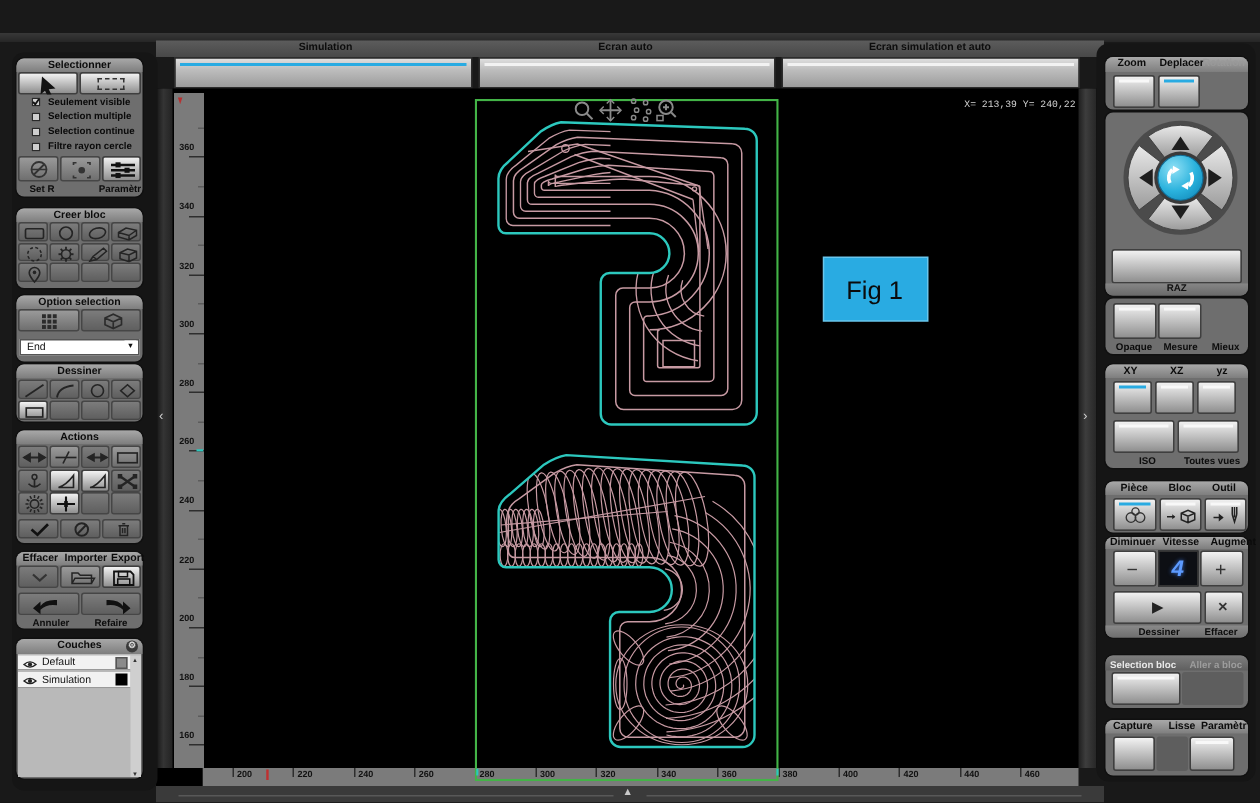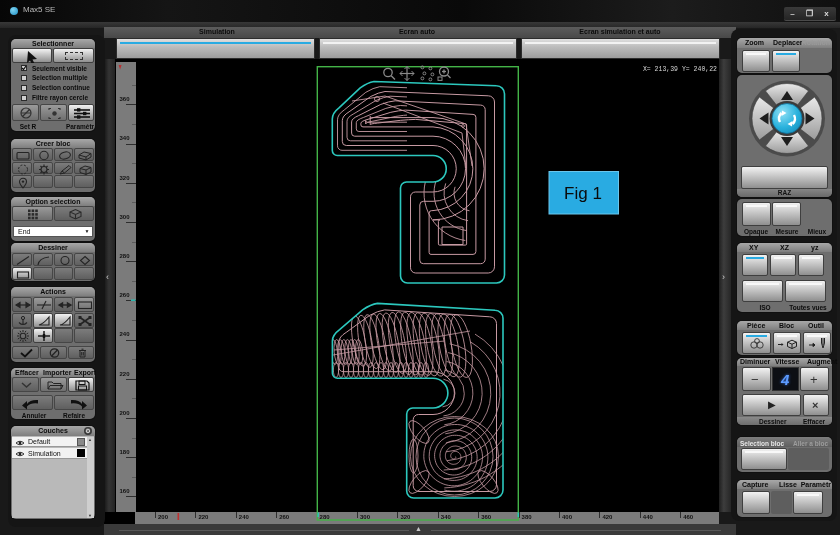--- a/index.html
+++ b/index.html
@@ -43,29 +43,20 @@
 .topline{position:absolute;left:3px;right:3px;top:2px;height:2px;background:#f8f8f8}
 .topline.cyan{background:#29abe2}
 #leftpanel{left:8px;top:35px;width:97px;height:492px;background:#151515;border-radius:8px}
 #rightpanel{left:731px;top:29px;width:106px;height:492px;background:#151515;border-radius:8px}
 .cb{position:absolute;width:6px;height:6px;background:#cfcfcf;border:1px solid #2a2a2a}
 .cbl{position:absolute;font-size:6.5px;font-weight:bold;color:#0a0a0a}
 svg{position:absolute}
 </style></head>
 <body>
 <div id="app">
-  <div class="abs" id="titlebar">
-    <div class="abs dot"></div>
-    <div class="abs t">Max5 SE</div>
-    <div class="abs" id="winbtns">
-      <div class="wb" style="left:0">–</div>
-      <div class="wb" style="left:17px">❐</div>
-      <div class="wb" style="left:34px">x</div>
-    </div>
-  </div>
   <div class="abs" id="menustrip"></div>
   <div class="abs" id="tabbar">
     <div class="tablab" style="left:13px">Simulation</div>
     <div class="tablab" style="left:213px">Ecran auto</div>
     <div class="tablab" style="left:416px">Ecran simulation et auto</div>
   </div>
   <div class="abs tabbtn" style="left:116px;width:199px">
       <div class="line" style="background:#29abe2"></div>
     </div>
   <div class="abs tabbtn" style="left:319px;width:198px">

